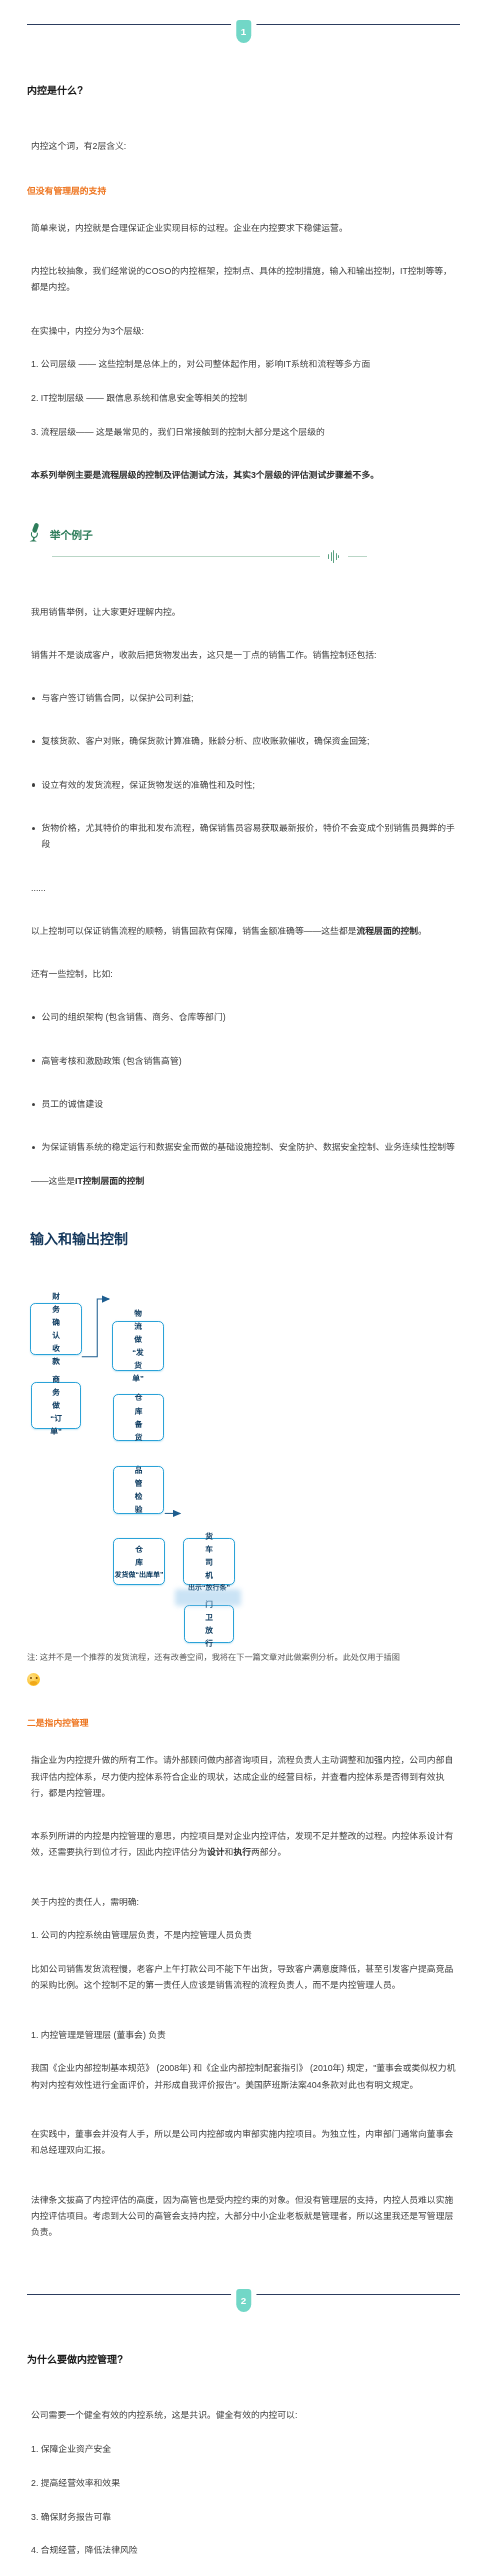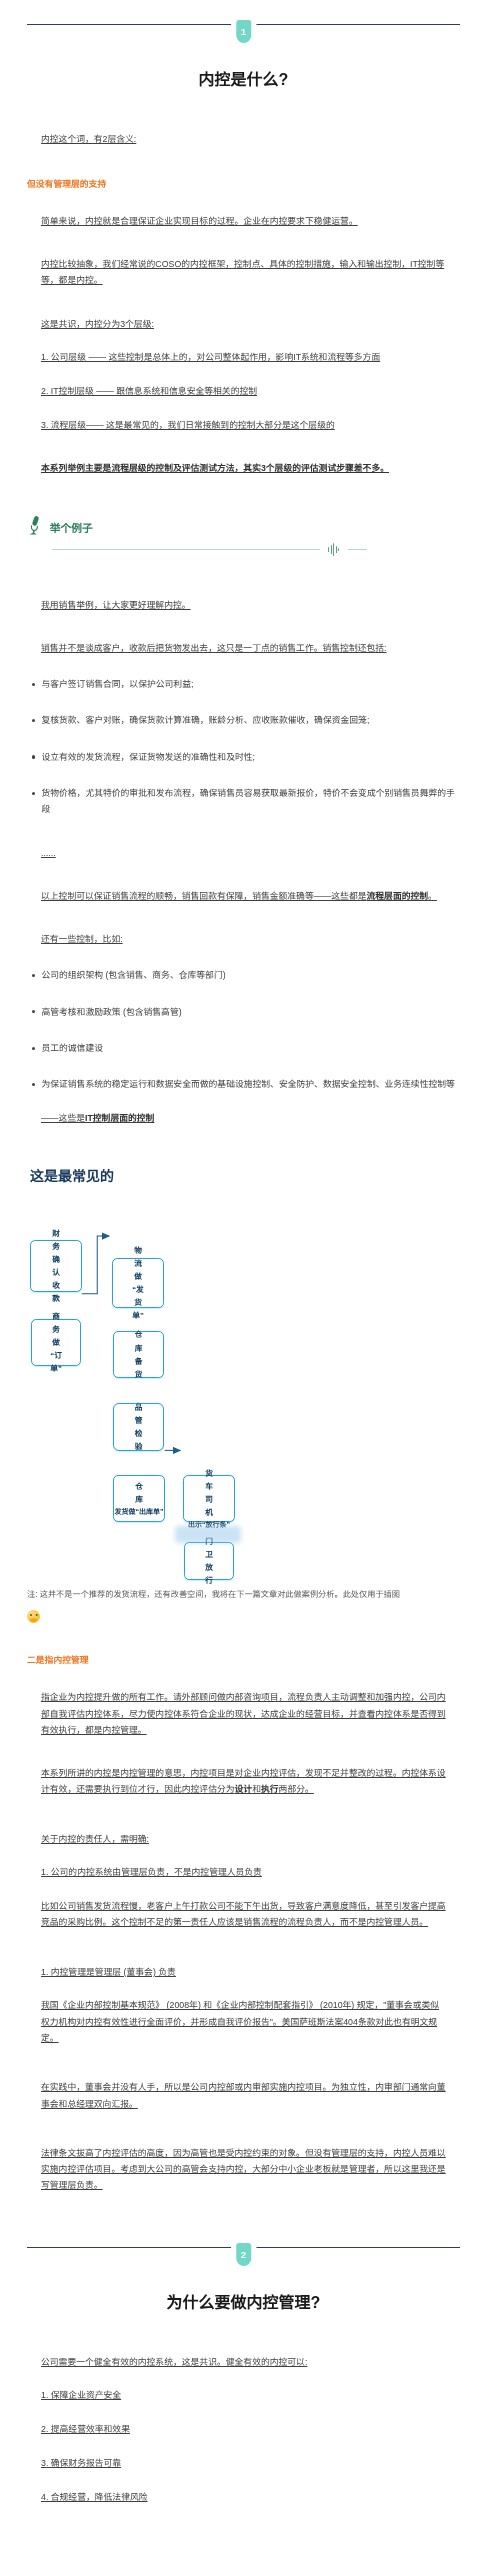--- a/index.html
+++ b/index.html
@@ -16,33 +16,33 @@
   .divider-line { position:absolute; left:0; right:0; top:4.6px; height:1px; background:#2c3d5e; }
   .divider-badge {
     position:absolute; left:50%; top:0; transform:translateX(-50%);
     width:15.5px; height:23px; background:#72d7c7;
     border-radius:3.1px 3.1px 7.7px 7.7px;
     color:#fff; font-size:9.8px; font-weight:bold;
     display:flex; align-items:center; justify-content:center;
     box-shadow:0 0 0 5.2px #ffffff;
   }
 
-  .sec-title { text-align:center; font-weight:bold; font-size:16px; color:#1a1a1a; margin:20px 0 0; }
-
-  .p { font-size:8.8px; line-height:1.85; margin:14px; margin-top:23px;text-decoration:underline; }
+  .sec-title { text-align:left; font-weight:bold; font-size:10px; color:#1a1a1a; margin:36px 0 0; }
+
+  .p { font-size:8.8px; line-height:1.85; margin:4px; margin-top:23px; }
   .mt-sm { margin-top:17.5px; }
   .mt-md { margin-top:27px; }
   .mt-lg { margin-top:33px; }
   .mt-xl { margin-top:41px; }
   .b { font-weight:bold; color:#333; }
 
   .orange { color:#ee7621; font-size:8.8px; font-weight:bold; margin:0; margin-top:30px; }
 
   .bullets { margin:5.2px 0 0; padding:0; list-style:none; }
-  .bullets li { position:relative; padding-left:14.4px; font-size:8.8px; line-height:1.85; margin-top:20px; }
+  .bullets li { position:relative; padding-left:14.4px; font-size:8.8px; line-height:1.85; margin-top:27px; }
   .bullets li::before {
     content:""; position:absolute; left:4.6px; top:6.7px;
     width:3.1px; height:3.1px; border-radius:50%; background:#3f3f3f;
   }
 
   
   .example-wrap { margin-top:39px; }
   .example-head { display:flex; align-items:center; gap:7.2px; }
   .example-title { color:#2e7d5b; font-size:10.8px; font-weight:bold; }
   .example-rule { display:flex; align-items:center; margin:5.2px 0 0 25px; }
@@ -95,21 +95,21 @@
     <div class="divider-line"></div>
     <div class="divider-badge">1</div>
   </div>
 
   <h1 class="sec-title">内控是什么?</h1>
 
   <p class="p mt-xl">内控这个词，有2层含义:</p>
   <h3 class="orange">但没有管理层的支持</h3>
   <p class="p">简单来说，内控就是合理保证企业实现目标的过程。企业在内控要求下稳健运营。</p>
   <p class="p mt-md">内控比较抽象，我们经常说的COSO的内控框架，控制点、具体的控制措施，输入和输出控制，IT控制等等，都是内控。</p>
-  <p class="p mt-md">这是共识，内控分为3个层级:</p>
+  <p class="p mt-md">在实操中，内控分为3个层级:</p>
   <p class="p mt-sm">1. 公司层级 —— 这些控制是总体上的，对公司整体起作用，影响IT系统和流程等多方面</p>
   <p class="p mt-sm">2. IT控制层级 —— 跟信息系统和信息安全等相关的控制</p>
   <p class="p mt-sm">3. 流程层级—— 这是最常见的，我们日常接触到的控制大部分是这个层级的</p>
   <p class="p mt-md b">本系列举例主要是流程层级的控制及评估测试方法，其实3个层级的评估测试步骤差不多。</p>
 
   <div class="example-wrap">
     <div class="example-head">
       <span>
         <svg width="15.5" height="20.6" viewBox="0 0 30 40">
           <g fill="#2e7d5b">
@@ -160,21 +160,21 @@
 
   <ul class="bullets">
     <li>为保证销售系统的稳定运行和数据安全而做的基础设施控制、安全防护、数据安全控制、业务连续性控制等</li>
   </ul>
 
   <p class="p mt-sm">
     <span>——这些是</span><span class="b">IT控制层面的控制</span>
   </p>
 
   <div class="flow">
-    <div class="flow-title">这是最常见的</div>
+    <div class="flow-title">输入和输出控制</div>
 
     <svg class="arrows" width="361" height="407" viewBox="0 0 700 790">
       <defs>
         <marker id="arw" markerWidth="9" markerHeight="8" refX="7" refY="3.5" orient="auto">
           <path d="M0,0 L8,3.5 L0,7 z" fill="#1d5d8f"></path>
         </marker>
       </defs>
       <g stroke="#1d5d8f" stroke-width="2" fill="none">
         <path d="M56 152 V 200" marker-end="url(#arw)"></path>
         <path d="M106 250 H 136 V 138 H 159" marker-end="url(#arw)"></path>
@@ -195,21 +195,21 @@
       <span>做“订单”</span>
     </div>
     <div class="fnode" style="left:85px;top:45px;width:52px;height:50px;">
       <span>物流</span>
       <span>做“发货单”</span>
     </div>
     <div class="fnode" style="left:86px;top:118px;width:51px;height:47px;">
       <span>仓库</span>
       <span>备货</span>
     </div>
-    <div class="fnode" style="left:86px;top:190px;width:51px;height:48px;border-radius:6px;">
+    <div class="fnode" style="left:86px;top:190px;width:51px;height:48px;">
       <span>品管</span>
       <span>检验</span>
     </div>
     <div class="fnode" style="left:86px;top:262px;width:52px;height:47px;">
       <span>仓库</span>
       <span class="small">发货做“出库单”</span>
     </div>
     <div class="fnode" style="left:156px;top:262px;width:52px;height:47px;">
       <span>货车司机</span>
       <span class="small">出示“放行条”</span>

